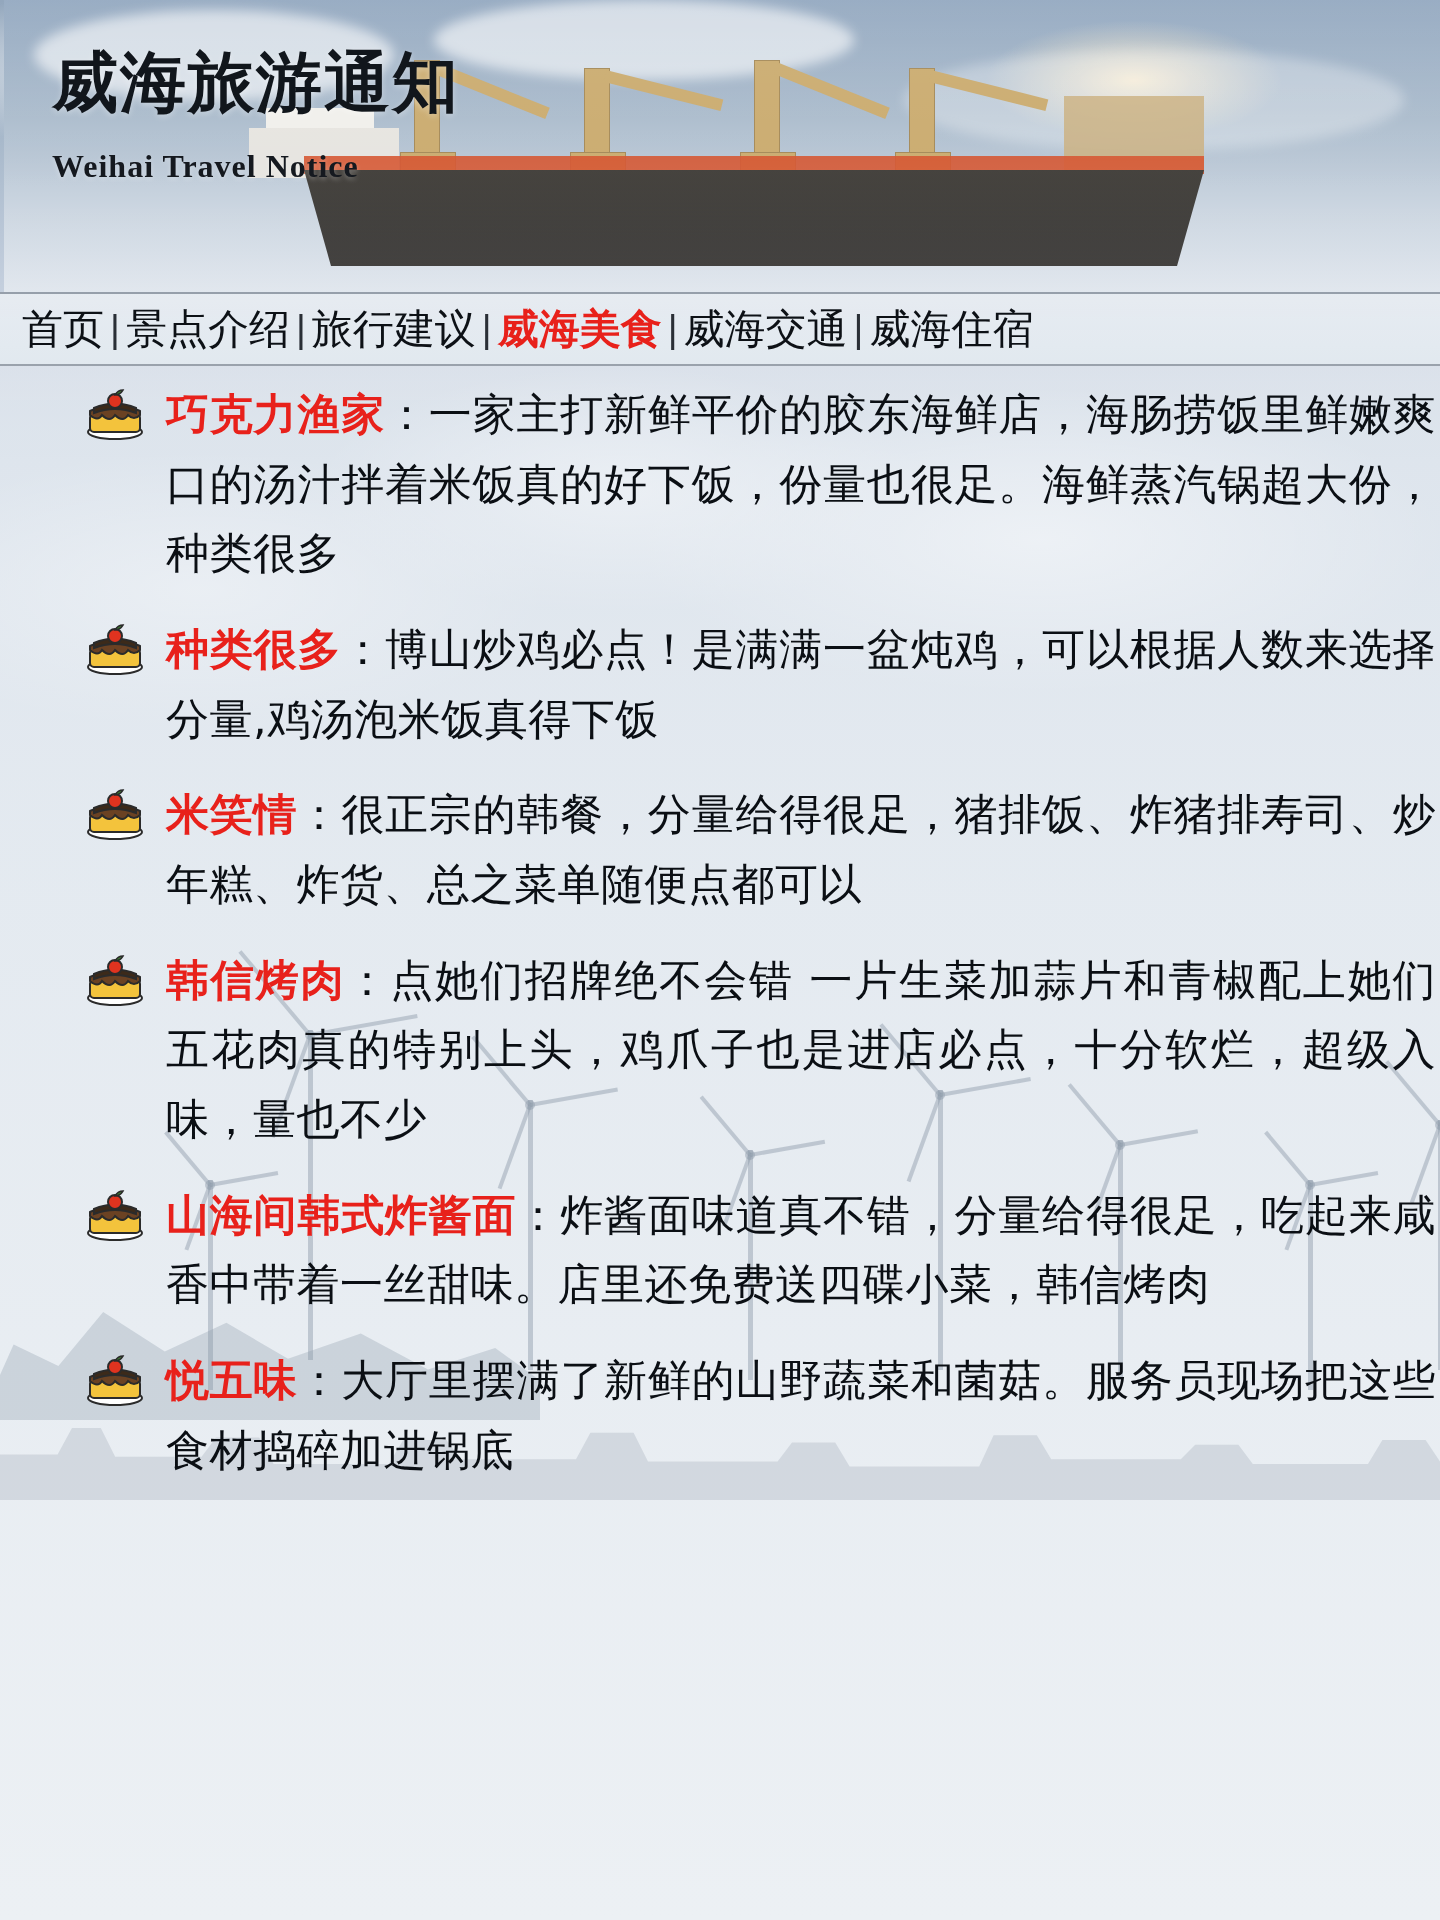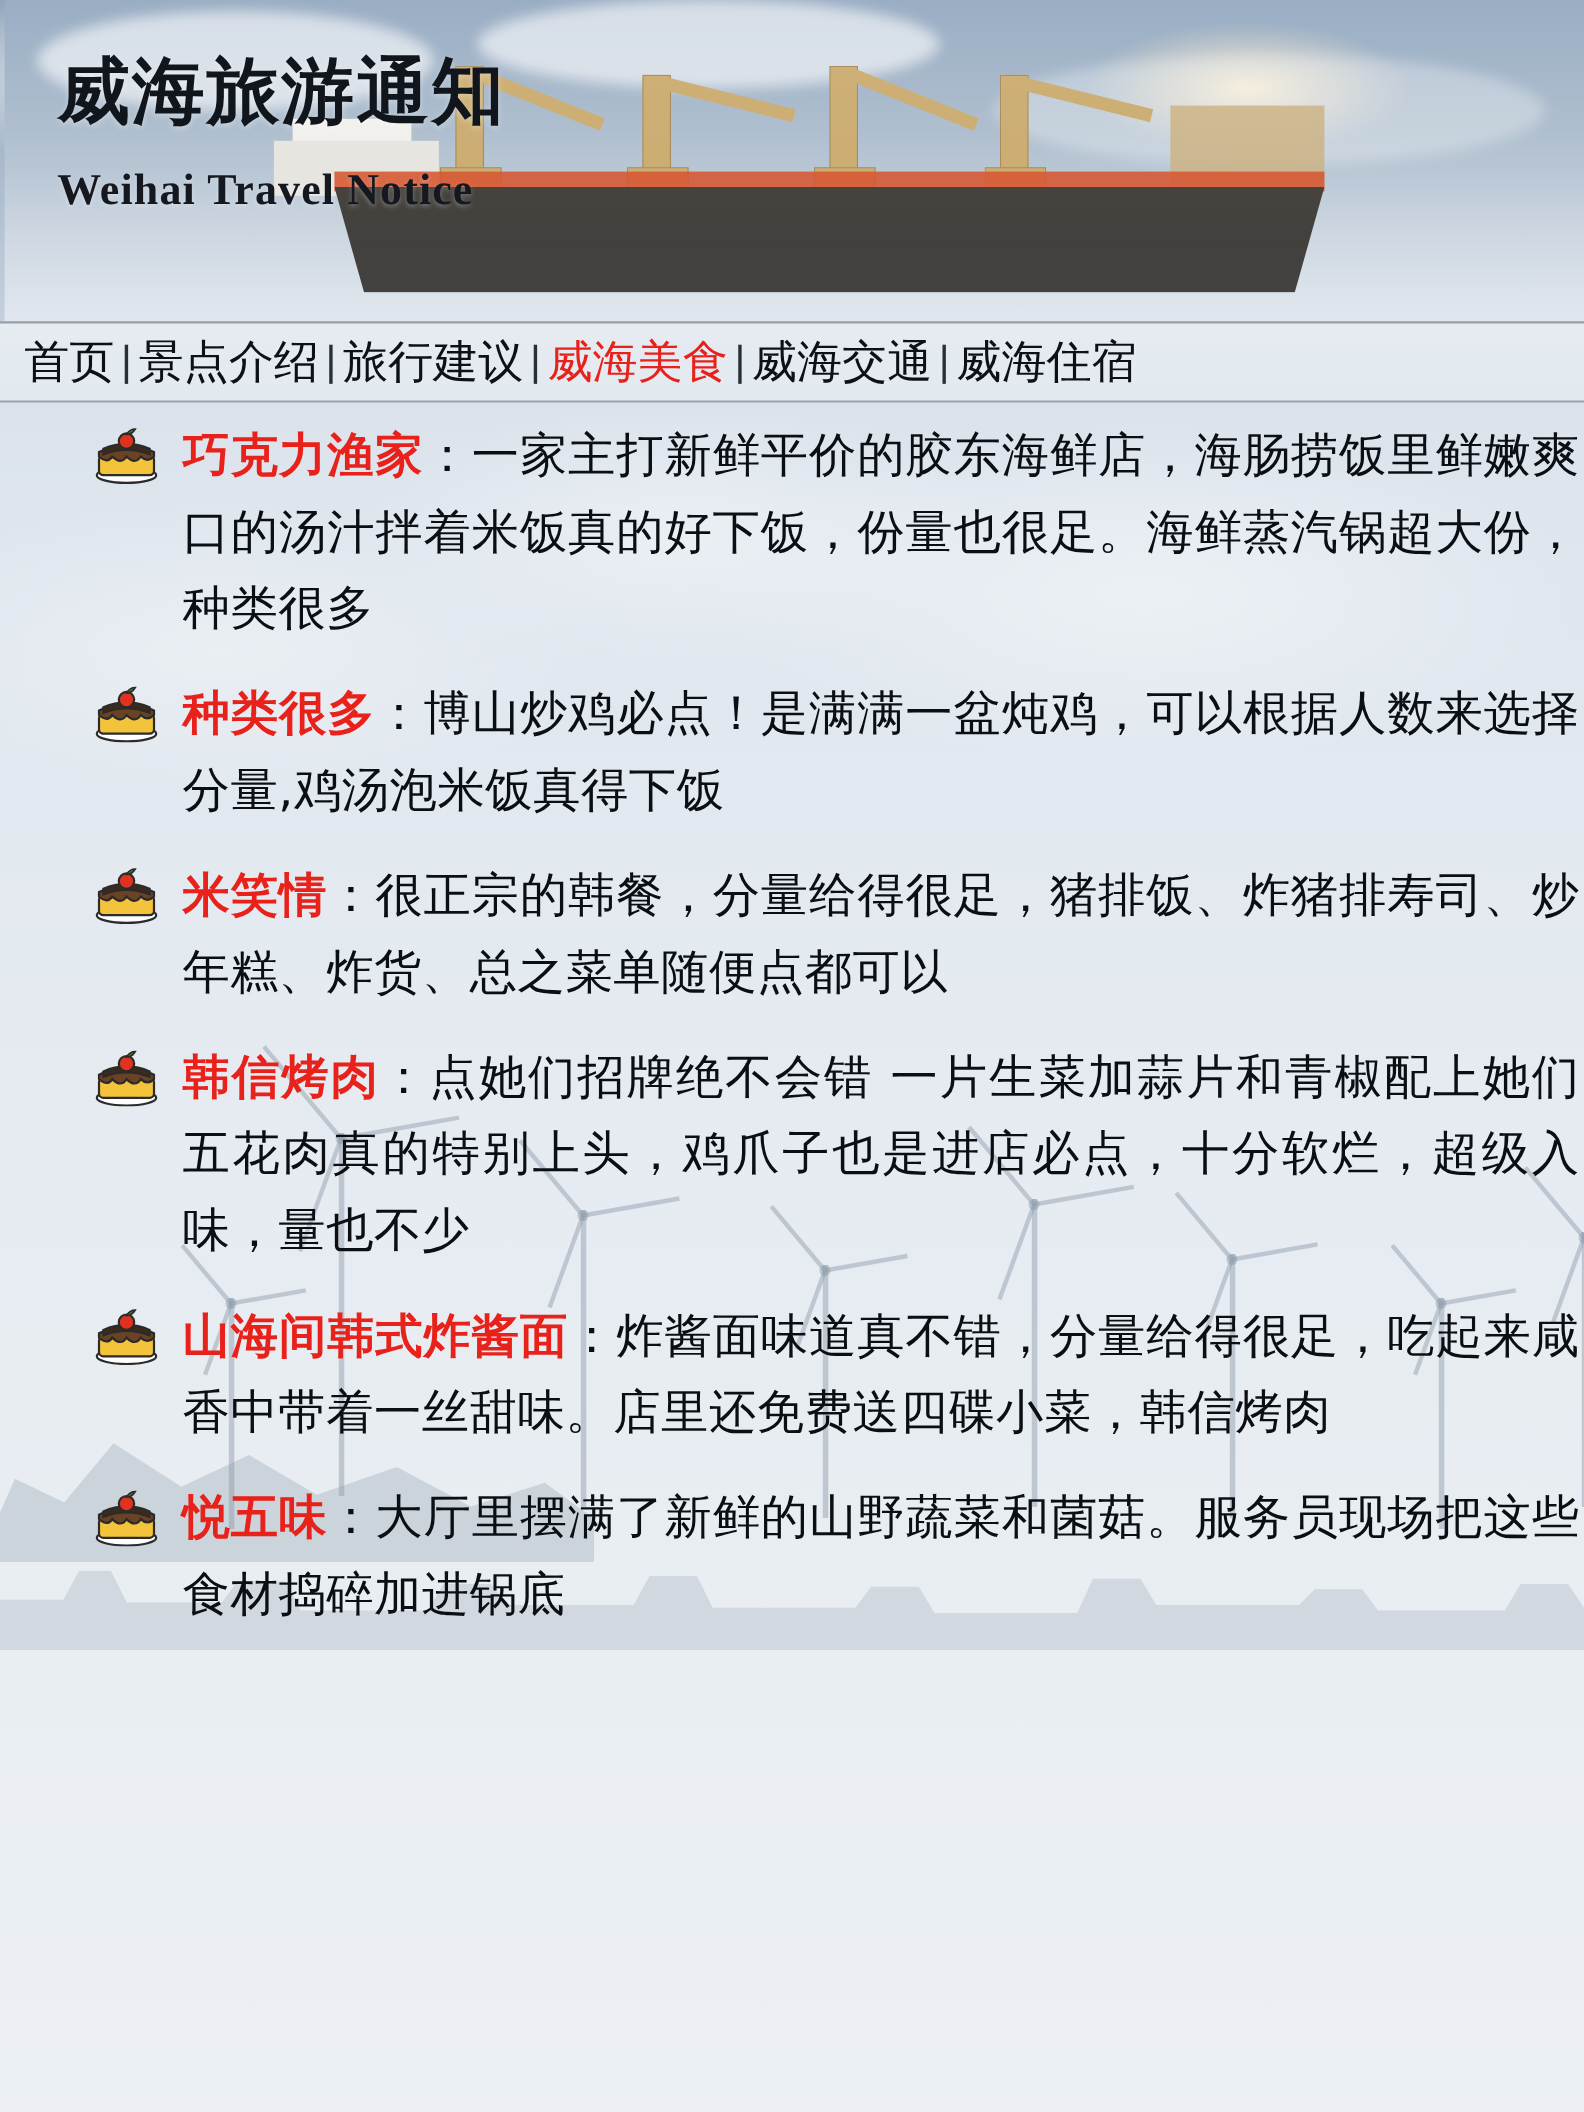--- a/index.html
+++ b/index.html
@@ -197,21 +197,21 @@
     font-weight: bold;
     color: #11161c;
     letter-spacing: 2px;
     font-family: "DejaVu Sans", "Liberation Sans", sans-serif;
     text-shadow: 0 2px 6px rgba(255,255,255,0.35);
   }
   .title-sub {
     position: absolute;
     left: 48px;
     top: 148px;
-    font-size: 40px;
+    font-size: 32px;
     font-weight: bold;
     color: #15191f;
     font-family: "Liberation Serif", "DejaVu Serif", serif;
     letter-spacing: 1px;
     text-shadow: 0 2px 5px rgba(255,255,255,0.3);
   }
 
   
   .navbar {
     position: absolute;
@@ -229,21 +229,21 @@
   }
   .nav-item {
     font-size: 41px;
     color: #0d1116;
     font-family: "DejaVu Sans", "Liberation Sans", sans-serif;
     white-space: nowrap;
     cursor: pointer;
   }
   .nav-item.active {
     color: #e8211b;
-    font-weight: normal;
+    font-weight: bold;
   }
   .nav-sep {
     font-size: 38px;
     color: #2a2f36;
     padding: 0 6px;
   }
 
   
   .content {
     position: absolute;

